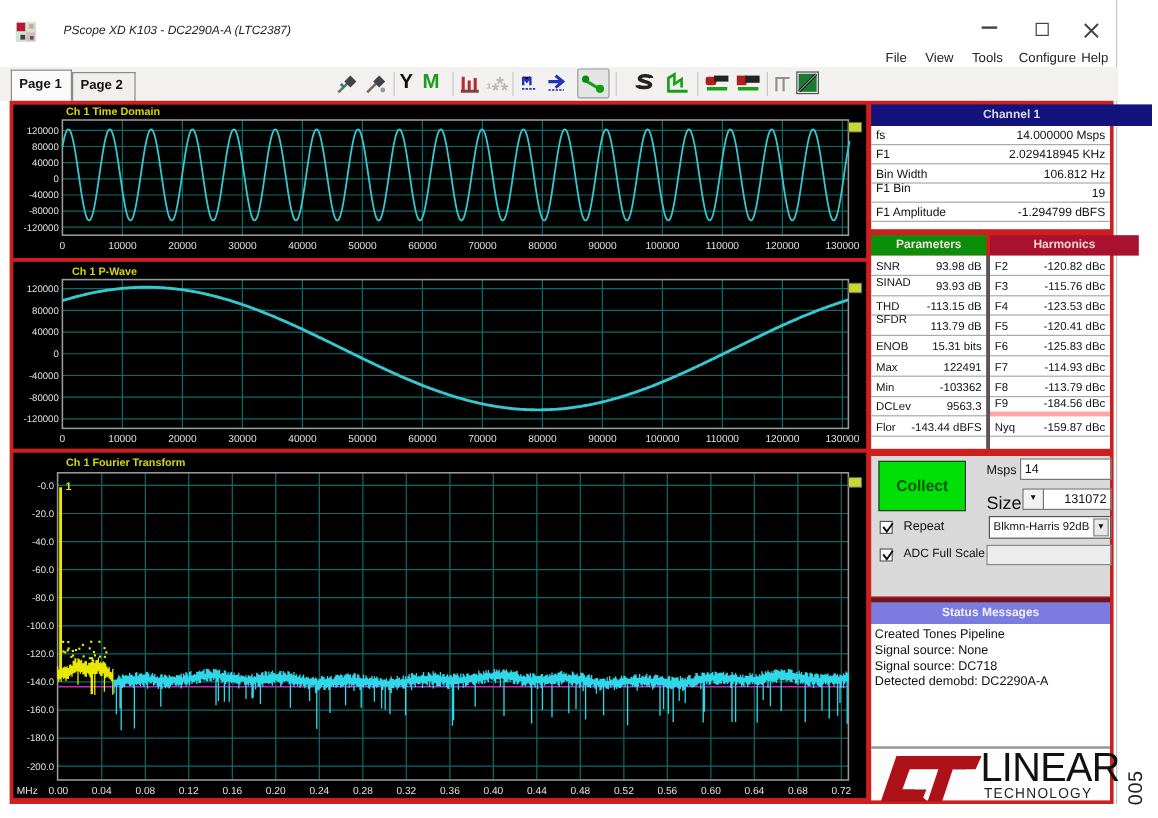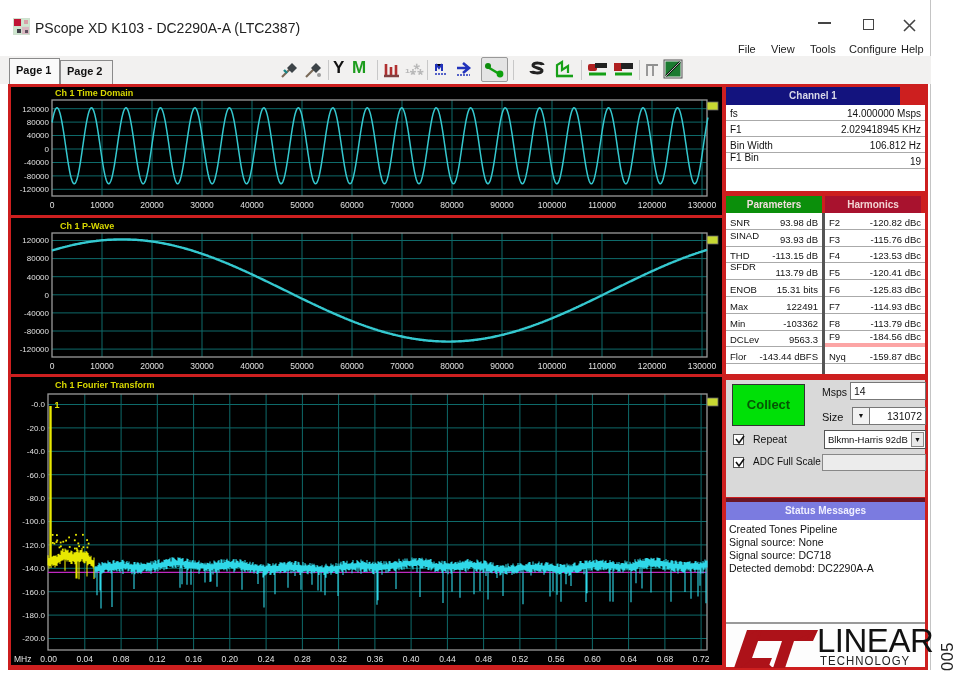--- a/index.html
+++ b/index.html
@@ -8,21 +8,21 @@
 <svg class="abs" style="left:13px;top:18px" width="17" height="17">
     <rect width="17" height="17" fill="#cfe0cf"></rect>
     <rect x="1" y="1" width="7" height="7" fill="#c01535"></rect>
     <rect x="9" y="1" width="7" height="7" fill="#cfe8d0"></rect>
     <rect x="11" y="2" width="4" height="4" fill="#d8a0a8"></rect>
     <rect x="1" y="9" width="7" height="7" fill="#cde6ce"></rect>
     <rect x="4" y="11" width="4" height="4" fill="#404048"></rect>
     <rect x="9" y="9" width="7" height="7" fill="#d8b8c0"></rect>
     <rect x="12" y="12" width="3" height="3" fill="#605060"></rect>
   </svg>
-<div class="abs" style="left:35px;top:20px;font-size:14px;color:#222;">PScope XD K103 - DC2290A-A (LTC2387)</div>
+<div class="abs" style="left:53px;top:20px;font-size:10px;color:#222;font-style:italic;">PScope XD K103 - DC2290A-A (LTC2387)</div>
 <div class="abs" style="left:818px;top:22px;width:13px;height:2px;background:#444;"></div>
 <div class="abs" style="left:863px;top:19px;width:11px;height:11px;border:1.6px solid #444;"></div>
 <svg class="abs" style="left:903px;top:19px" width="13" height="13">
     <path d="M1 1L12 12M12 1L1 12" stroke="#444" stroke-width="1.6"></path>
   </svg>
 <div class="abs" style="left:930px;top:0;width:1px;height:670px;background:#c4c4c4;"></div>
 
 <div class="abs" style="left:738px;top:43px;font-size:11px;color:#222;">File</div>
 <div class="abs" style="left:771px;top:43px;font-size:11px;color:#222;">View</div>
 <div class="abs" style="left:810px;top:43px;font-size:11px;color:#222;">Tools</div>
@@ -226,41 +226,45 @@
         <rect x="71.0" y="156.9" width="1.8" height="1.8" fill="#e8e800"></rect>
         <rect x="42.5" y="165.7" width="1.8" height="1.8" fill="#e8e800"></rect>
         <path d="M84 189.4V200.8 M85 189.2V194.8 M86 189.5V218.2 M87 187.9V194.5 M88 185.7V194.1 M89 186.7V213.4 M90 188.5V231.6 M91 184.9V196.4 M92 185.8V195.4 M93 186.2V195.5 M94 185.5V192.9 M95 186.2V192.5 M96 186.4V193.0 M97 183.6V195.1 M98 185.2V194.6 M99 185.1V193.6 M100 186.4V196.2 M101 186.7V230.0 M102 183.6V193.1 M103 182.9V194.0 M104 186.1V192.8 M105 184.6V193.6 M106 184.2V194.6 M107 184.0V192.1 M108 185.3V194.1 M109 185.2V195.4 M110 184.9V192.0 M111 182.9V193.7 M112 182.7V196.9 M113 184.3V191.1 M114 187.0V192.5 M115 185.2V192.6 M116 183.9V191.3 M117 186.1V194.4 M118 184.6V193.7 M119 187.4V192.1 M120 186.8V195.0 M121 187.5V197.2 M122 187.6V194.8 M123 185.0V211.9 M124 184.9V197.2 M125 187.3V192.8 M126 185.6V195.5 M127 185.2V196.5 M128 186.3V195.1 M129 187.7V195.9 M130 185.4V196.7 M131 186.6V195.0 M132 187.0V193.7 M133 186.6V193.6 M134 186.9V192.0 M135 187.3V194.2 M136 185.4V194.5 M137 185.8V193.5 M138 185.8V194.7 M139 185.8V193.7 M140 184.2V196.8 M141 187.4V193.6 M142 184.3V191.1 M143 185.7V193.0 M144 183.1V194.9 M145 184.1V193.5 M146 186.7V191.9 M147 183.1V194.3 M148 182.2V190.6 M149 185.9V193.0 M150 185.4V191.3 M151 184.6V191.5 M152 185.3V190.2 M153 182.7V193.3 M154 183.0V190.3 M155 181.9V192.3 M156 182.5V192.1 M157 182.6V188.9 M158 182.0V189.1 M159 180.7V190.1 M160 184.5V189.3 M161 180.3V190.6 M162 180.6V191.0 M163 180.7V188.4 M164 182.0V190.6 M165 183.1V191.0 M166 183.8V188.1 M167 180.2V189.9 M168 181.0V188.3 M169 180.5V210.8 M170 181.7V191.1 M171 181.5V207.2 M172 181.1V188.3 M173 184.7V190.1 M174 183.9V192.1 M175 183.8V191.2 M176 181.5V207.8 M177 182.0V193.2 M178 185.0V191.6 M179 183.2V191.0 M180 185.3V207.7 M181 183.4V191.1 M182 183.0V192.1 M183 185.4V191.3 M184 183.4V192.6 M185 185.6V191.6 M186 185.6V192.8 M187 185.1V192.5 M188 183.6V196.7 M189 186.7V193.5 M190 185.4V191.2 M191 186.3V191.2 M192 186.1V191.2 M193 187.2V194.0 M194 185.8V205.5 M195 187.5V193.2 M196 185.7V194.4 M197 186.1V192.1 M198 186.5V194.3 M199 184.4V205.0 M200 187.3V204.4 M201 186.3V193.3 M202 187.2V197.5 M203 183.6V191.8 M204 184.5V194.8 M205 185.6V195.6 M206 185.5V209.7 M207 183.7V193.3 M208 182.9V195.5 M209 185.8V192.3 M210 182.2V192.4 M211 182.6V192.1 M212 186.0V192.3 M213 182.6V193.2 M214 184.9V192.1 M215 183.0V192.5 M216 181.7V194.4 M217 183.6V191.1 M218 184.1V192.2 M219 184.9V190.1 M220 184.8V191.2 M221 184.1V191.4 M222 182.4V191.7 M223 182.1V195.6 M224 185.6V193.5 M225 182.1V191.1 M226 183.5V191.2 M227 184.0V190.4 M228 185.5V190.4 M229 182.2V190.9 M230 182.7V193.2 M231 184.6V212.8 M232 184.0V192.4 M233 185.6V193.7 M234 182.9V195.3 M235 186.0V193.2 M236 184.9V193.3 M237 187.0V194.8 M238 186.6V193.0 M239 184.8V196.1 M240 187.9V194.7 M241 186.6V193.1 M242 185.0V194.7 M243 188.2V196.5 M244 186.9V194.8 M245 187.5V193.4 M246 187.4V197.1 M247 188.7V207.1 M248 188.4V195.9 M249 187.7V194.3 M250 186.9V195.6 M251 188.7V193.9 M252 187.6V200.6 M253 188.4V230.4 M254 190.0V198.4 M255 188.7V197.8 M256 188.4V196.7 M257 186.3V195.4 M258 186.8V194.1 M259 187.1V198.1 M260 189.0V197.8 M261 188.5V196.1 M262 186.3V195.5 M263 188.3V198.1 M264 187.2V217.2 M265 186.2V195.5 M266 189.1V194.5 M267 188.7V195.4 M268 186.9V194.1 M269 185.2V196.2 M270 185.5V195.3 M271 185.5V194.0 M272 186.3V193.9 M273 184.9V196.0 M274 185.5V195.5 M275 187.6V194.9 M276 186.0V193.8 M277 184.8V210.8 M278 184.8V194.1 M279 184.1V192.7 M280 185.6V196.3 M281 184.9V192.9 M282 187.7V195.3 M283 185.8V193.9 M284 184.0V198.9 M285 184.1V193.1 M286 188.0V194.7 M287 184.8V195.3 M288 185.2V195.3 M289 187.8V197.9 M290 188.3V212.8 M291 188.5V195.6 M292 185.1V195.8 M293 188.5V194.1 M294 185.9V194.7 M295 187.6V193.7 M296 188.8V196.5 M297 187.8V197.2 M298 187.7V194.8 M299 186.1V194.1 M300 188.7V196.6 M301 186.5V207.8 M302 188.1V194.8 M303 186.8V196.2 M304 188.2V195.3 M305 190.2V194.1 M306 187.9V194.9 M307 188.7V213.4 M308 189.9V198.0 M309 189.0V195.1 M310 189.5V214.5 M311 188.3V195.3 M312 190.4V194.9 M313 190.3V198.0 M314 188.6V218.2 M315 186.8V200.7 M316 188.6V196.4 M317 188.9V196.7 M318 189.7V194.5 M319 188.9V195.7 M320 186.4V197.8 M321 188.2V196.1 M322 187.6V194.9 M323 189.4V194.1 M324 188.7V195.6 M325 185.9V196.9 M326 189.0V196.8 M327 186.6V219.0 M328 188.7V195.5 M329 186.6V192.2 M330 184.7V193.6 M331 187.5V195.1 M332 183.9V198.0 M333 184.1V193.0 M334 185.6V193.6 M335 185.7V195.8 M336 183.8V192.1 M337 187.0V192.9 M338 186.3V193.4 M339 186.7V193.0 M340 186.0V191.8 M341 185.0V196.3 M342 182.9V192.8 M343 186.4V192.4 M344 186.3V193.0 M345 186.2V194.2 M346 182.9V190.7 M347 184.0V195.6 M348 185.1V190.8 M349 186.1V193.7 M350 182.4V196.8 M351 184.3V192.4 M352 183.7V192.2 M353 185.2V195.1 M354 184.9V194.9 M355 186.0V194.6 M356 183.0V195.3 M357 186.8V191.5 M358 184.9V193.4 M359 184.7V194.5 M360 187.0V191.9 M361 185.9V195.6 M362 184.8V196.9 M363 187.0V197.2 M364 185.6V193.5 M365 185.8V195.8 M366 186.9V227.7 M367 184.2V223.3 M368 184.7V193.4 M369 185.4V193.1 M370 184.0V193.2 M371 185.9V197.7 M372 187.5V192.4 M373 184.2V192.7 M374 187.3V192.4 M375 184.2V196.1 M376 185.8V192.0 M377 187.2V195.5 M378 184.3V194.3 M379 184.0V193.9 M380 185.7V191.9 M381 186.0V191.3 M382 185.5V191.6 M383 184.8V193.2 M384 184.1V194.0 M385 184.6V211.9 M386 184.6V192.3 M387 185.7V190.7 M388 181.8V193.2 M389 184.1V190.5 M390 184.1V192.3 M391 185.2V193.0 M392 182.4V189.6 M393 184.0V192.5 M394 181.5V189.5 M395 183.7V190.2 M396 181.4V191.5 M397 183.7V188.2 M398 184.3V188.9 M399 184.0V189.6 M400 183.5V188.7 M401 180.6V190.6 M402 182.5V192.4 M403 181.0V189.0 M404 182.3V189.0 M405 180.9V189.0 M406 183.7V195.2 M407 182.7V188.1 M408 181.1V188.9 M409 180.9V219.9 M410 182.0V191.4 M411 180.8V191.4 M412 182.6V191.6 M413 183.8V189.1 M414 183.0V191.2 M415 181.5V189.9 M416 183.3V189.9 M417 182.6V193.1 M418 183.1V193.1 M419 182.3V190.8 M420 182.0V193.5 M421 184.9V192.5 M422 186.4V191.0 M423 184.6V190.5 M424 186.7V195.1 M425 185.9V194.2 M426 186.2V193.9 M427 187.1V194.8 M428 184.2V193.2 M429 184.7V191.9 M430 186.0V193.5 M431 183.8V195.9 M432 187.3V226.0 M433 184.2V193.7 M434 184.0V194.0 M435 185.8V196.0 M436 186.6V191.9 M437 186.3V197.2 M438 186.4V192.2 M439 186.4V193.6 M440 184.9V196.5 M441 184.6V214.7 M442 187.0V191.9 M443 186.3V194.4 M444 185.2V192.9 M445 185.0V192.9 M446 186.7V192.7 M447 184.8V192.4 M448 186.0V193.0 M449 183.4V220.8 M450 185.8V192.8 M451 184.7V193.2 M452 184.3V193.1 M453 185.3V191.1 M454 183.7V194.0 M455 183.4V195.4 M456 182.6V190.9 M457 181.9V193.4 M458 184.7V191.9 M459 183.3V191.3 M460 184.6V190.1 M461 184.1V190.6 M462 186.0V191.0 M463 184.9V217.3 M464 185.5V192.3 M465 185.9V193.9 M466 182.6V194.9 M467 183.4V192.6 M468 185.3V192.4 M469 185.3V213.9 M470 184.3V193.8 M471 186.6V192.8 M472 186.3V196.1 M473 183.6V195.6 M474 183.6V191.3 M475 184.0V198.9 M476 185.5V194.2 M477 187.6V222.5 M478 186.5V194.2 M479 185.6V195.7 M480 184.9V195.6 M481 187.5V196.3 M482 185.4V194.0 M483 188.8V193.4 M484 189.3V195.2 M485 188.4V196.9 M486 188.1V201.1 M487 188.0V194.3 M488 190.0V195.0 M489 188.6V198.6 M490 188.8V197.7 M491 188.6V195.7 M492 188.3V219.0 M493 188.8V194.6 M494 190.5V196.7 M495 187.3V196.9 M496 190.4V197.4 M497 186.4V194.2 M498 189.1V196.1 M499 189.9V194.3 M500 188.3V194.4 M501 188.2V198.0 M502 186.6V195.7 M503 188.4V197.1 M504 189.8V195.2 M505 189.1V196.3 M506 188.2V196.3 M507 186.0V195.6 M508 188.0V194.2 M509 186.2V193.4 M510 186.6V195.7 M511 187.6V193.3 M512 188.2V227.3 M513 188.6V192.8 M514 188.5V193.4 M515 187.0V193.7 M516 187.6V195.3 M517 186.3V194.2 M518 185.1V195.5 M519 185.1V195.3 M520 187.8V198.6 M521 188.1V195.0 M522 184.6V192.2 M523 188.0V193.7 M524 186.4V195.5 M525 186.5V193.2 M526 187.2V194.0 M527 186.0V193.7 M528 184.4V195.3 M529 187.9V194.3 M530 186.2V195.6 M531 185.7V192.6 M532 188.6V194.6 M533 188.5V197.8 M534 186.6V196.1 M535 185.1V194.8 M536 185.5V193.4 M537 185.5V194.4 M538 187.9V194.1 M539 186.8V219.4 M540 187.2V193.9 M541 186.4V194.2 M542 187.9V213.9 M543 188.7V194.7 M544 188.7V195.4 M545 188.9V196.5 M546 186.7V217.8 M547 186.4V196.1 M548 190.1V197.4 M549 187.0V196.9 M550 187.1V224.7 M551 187.9V196.0 M552 187.7V195.1 M553 187.4V195.0 M554 187.5V196.7 M555 190.3V207.2 M556 186.4V197.1 M557 188.4V195.2 M558 187.6V199.0 M559 189.2V198.1 M560 187.7V208.9 M561 189.3V195.1 M562 187.0V195.1 M563 185.8V193.4 M564 185.4V194.9 M565 188.6V195.5 M566 188.4V196.0 M567 188.2V195.6 M568 186.5V195.2 M569 183.9V194.2 M570 184.1V194.2 M571 185.9V192.8 M572 186.1V192.3 M573 186.6V197.3 M574 183.5V191.9 M575 183.7V225.0 M576 183.6V216.2 M577 185.5V191.0 M578 184.0V193.4 M579 183.0V191.0 M580 184.9V193.8 M581 184.5V193.0 M582 183.9V190.8 M583 182.9V190.1 M584 185.8V192.6 M585 182.6V192.7 M586 183.1V193.7 M587 184.3V193.7 M588 183.9V193.4 M589 183.7V192.2 M590 183.5V193.2 M591 183.8V190.3 M592 182.7V192.8 M593 185.5V193.2 M594 184.1V191.6 M595 183.6V193.0 M596 186.0V191.9 M597 185.9V190.9 M598 185.4V196.3 M599 183.1V224.6 M600 185.0V193.1 M601 185.2V191.0 M602 183.9V224.7 M603 185.3V193.8 M604 187.1V191.6 M605 187.0V192.8 M606 185.3V192.8 M607 187.1V195.2 M608 185.1V194.0 M609 187.7V195.4 M610 186.2V191.4 M611 185.9V192.8 M612 186.1V195.4 M613 186.4V193.6 M614 183.6V193.5 M615 185.6V191.3 M616 184.3V193.2 M617 187.2V191.4 M618 187.2V193.2 M619 184.8V193.3 M620 186.4V225.3 M621 186.8V194.1 M622 184.9V193.5 M623 185.9V192.9 M624 182.3V193.9 M625 184.2V206.3 M626 185.0V192.3 M627 182.3V191.4 M628 183.5V190.0 M629 181.6V196.4 M630 182.9V190.6 M631 183.9V211.6 M632 182.3V190.7 M633 183.9V191.9 M634 181.5V190.7 M635 180.9V191.2 M636 180.9V192.2 M637 181.3V189.9 M638 181.9V188.4 M639 182.6V189.5 M640 180.8V215.4 M641 181.6V189.7 M642 181.8V189.9 M643 181.1V189.3 M644 183.6V190.3 M645 183.3V190.7 M646 180.4V189.6 M647 180.8V190.3 M648 180.9V191.1 M649 181.3V191.3 M650 183.9V189.1 M651 183.9V189.6 M652 184.2V193.1 M653 183.1V192.3 M654 184.7V193.7 M655 181.9V189.2 M656 184.4V192.7 M657 183.0V192.0 M658 185.4V193.0 M659 185.5V191.6 M660 183.5V224.8 M661 183.1V193.2 M662 184.1V194.3 M663 186.7V194.6 M664 183.7V194.9 M665 183.6V191.1 M666 184.7V193.7 M667 187.1V196.6 M668 184.8V193.5 M669 184.2V191.7 M670 184.3V193.9 M671 185.0V194.7 M672 187.7V195.3 M673 184.9V195.8 M674 185.1V215.1 M675 185.5V193.4 M676 185.1V191.8 M677 184.8V193.5 M678 184.8V192.4 M679 184.3V194.3 M680 186.6V221.8 M681 185.8V192.3 M682 186.6V191.4 M683 185.9V192.9 M684 184.2V194.9 M685 184.1V192.8 M686 185.8V192.8 M687 184.7V219.5 M688 186.9V192.7 M689 185.2V208.8 M690 185.4V196.4 M691 186.2V190.8 M692 184.0V196.6 M693 185.6V192.7 M694 182.5V190.7 M695 183.7V226.2 M696 183.4V190.6" stroke="#2fd8e8" stroke-width="1.1" fill="none"></path>
         <path d="M39.5 29V183" stroke="#e8e800" stroke-width="2.4"></path>
         <text x="43.5" y="31" fill="#e8e800" font-size="9" font-weight="bold" font-family="Liberation Sans">1</text>
         <text x="44" y="11" fill="#d8d800" font-size="9" font-weight="bold" font-family="Liberation Sans">Ch 1 Fourier Transform</text>
         <rect x="696" y="21" width="11" height="8" fill="#c8d832" stroke="#666" stroke-width="0.8"></rect>
       </svg>
     </div>
 
-  <div class="abs" style="left:718px;top:3px;width:174px;height:18px;background:#13137e;color:#d8d8e8;font-size:10px;font-weight:bold;text-align:center;line-height:18px;">Channel 1</div>
+  <div class="abs" style="left:718px;top:3px;width:234px;height:18px;background:#13137e;color:#d8d8e8;font-size:10px;font-weight:bold;text-align:center;line-height:18px;">Channel 1</div>
   <div class="abs" style="left:718px;top:21px;width:199px;height:86px;background:#fff;color:#111;">
       <div style="height:16px;border-bottom:1px solid #aaa;position:relative;font-size:10px;">
         <span style="position:absolute;left:4px;bottom:1px;">fs</span>
         <span style="position:absolute;right:4px;bottom:1px;">14.000000 Msps</span>
       </div>
       <div style="height:16px;border-bottom:1px solid #aaa;position:relative;font-size:10px;">
         <span style="position:absolute;left:4px;bottom:1px;">F1</span>
         <span style="position:absolute;right:4px;bottom:1px;">2.029418945 KHz</span>
       </div>
       <div style="height:16px;border-bottom:1px solid #aaa;position:relative;font-size:10px;">
         <span style="position:absolute;left:4px;bottom:1px;">Bin Width</span>
         <span style="position:absolute;right:4px;bottom:1px;">106.812 Hz</span>
       </div>
       <div style="height:16px;border-bottom:1px solid #aaa;position:relative;font-size:10px;">
         <span style="position:absolute;left:4px;bottom:5px;">F1 Bin</span>
         <span style="position:absolute;right:4px;bottom:1px;">19</span>
       </div>
+      <div style="height:16px;border-bottom:1px solid #aaa;position:relative;font-size:10px;">
+        <span style="position:absolute;left:4px;bottom:1px;">F1 Amplitude</span>
+        <span style="position:absolute;right:4px;bottom:1px;">-1.294799 dBFS</span>
+      </div>
     </div>
   <div class="abs" style="left:718px;top:112px;width:96px;height:17px;background:#0b8f0b;color:#f2dede;font-size:10px;font-weight:bold;text-align:center;line-height:17px;">Parameters</div>
-  <div class="abs" style="left:817px;top:112px;width:96px;height:17px;background:#a8122e;color:#f2d3d3;font-size:10px;font-weight:bold;text-align:center;line-height:17px;">Harmonics</div>
+  <div class="abs" style="left:817px;top:112px;width:124px;height:17px;background:#a8122e;color:#f2d3d3;font-size:10px;font-weight:bold;text-align:center;line-height:17px;">Harmonics</div>
   <div class="abs" style="left:718px;top:129px;width:96px;height:161px;background:#fff;color:#111;">
       <div style="height:16.8px;border-bottom:1px solid #aaa;position:relative;font-size:9.5px;">
         <span style="position:absolute;left:4px;bottom:1px;">SNR</span>
         <span style="position:absolute;right:4px;bottom:1px;">93.98 dB</span>
       </div>
       <div style="height:16.8px;border-bottom:1px solid #aaa;position:relative;font-size:9.5px;">
         <span style="position:absolute;left:4px;bottom:5px;">SINAD</span>
         <span style="position:absolute;right:4px;bottom:1px;">93.93 dB</span>
       </div>
       <div style="height:16.8px;border-bottom:1px solid #aaa;position:relative;font-size:9.5px;">
@@ -329,21 +333,21 @@
       <div style="height:16.8px;border-bottom:1px solid #aaa;position:relative;font-size:9.5px;">
         <span style="position:absolute;left:4px;bottom:1px;">Nyq</span>
         <span style="position:absolute;right:4px;bottom:1px;">-159.87 dBc</span>
       </div>
     </div>
 
   <div class="abs" style="left:718px;top:296px;width:199px;height:117px;background:#d9d9d9;">
      <div class="abs" style="left:6px;top:4px;width:73px;height:42px;background:#00e007;border:1px solid #333;color:#055505;font-weight:bold;font-size:13px;text-align:center;line-height:40px;">Collect</div>
      <div class="abs" style="left:96px;top:6px;font-size:10.5px;color:#111;">Msps</div>
      <div class="abs" style="left:124px;top:2px;width:76px;height:18px;background:#fff;border:1px solid #777;font-size:10.5px;color:#111;padding:2px 0 0 3px;">14</div>
-     <div class="abs" style="left:96px;top:31px;font-size:11px;color:#111;">Size</div>
+     <div class="abs" style="left:96px;top:31px;font-size:15px;color:#111;">Size</div>
      <div class="abs" style="left:126px;top:27px;width:18px;height:18px;background:#f2f2f2;border:1px solid #777;font-size:7px;text-align:center;line-height:16px;color:#111;">▼</div>
      <div class="abs" style="left:144px;top:27px;width:56px;height:18px;background:#fff;border:1px solid #777;border-left:none;font-size:10.5px;color:#111;text-align:right;padding:2px 3px 0 0;">131072</div>
      <div class="abs" style="left:7px;top:54px;width:11px;height:11px;background:#fff;border:1px solid #555;"></div>
      <svg class="abs" style="left:8px;top:54px" width="11" height="11">
         <path d="M2 5l3 4 5-7" stroke="#111" stroke-width="1.6" fill="none"></path>
       </svg>
      <div class="abs" style="left:27px;top:53px;font-size:10.5px;color:#111;">Repeat</div>
      <div class="abs" style="left:98px;top:50px;width:102px;height:19px;background:#fff;border:1px solid #555;font-size:9.5px;color:#111;padding:3px 0 0 3px;">Blkmn-Harris 92dB</div>
      <div class="abs" style="left:185px;top:52px;width:13px;height:15px;background:#e8e8e8;border:1px solid #888;font-size:7px;text-align:center;line-height:14px;color:#111;">▼</div>
      <div class="abs" style="left:7px;top:77px;width:11px;height:11px;background:#fff;border:1px solid #555;"></div>

